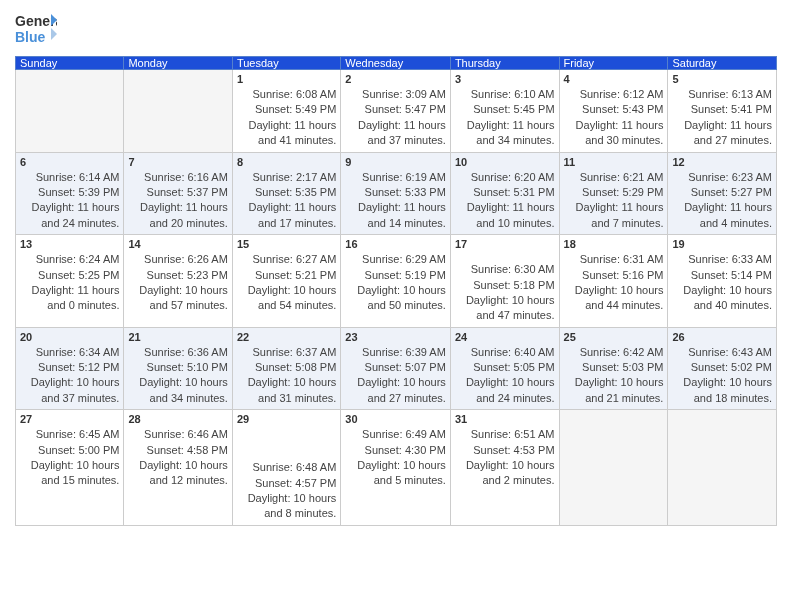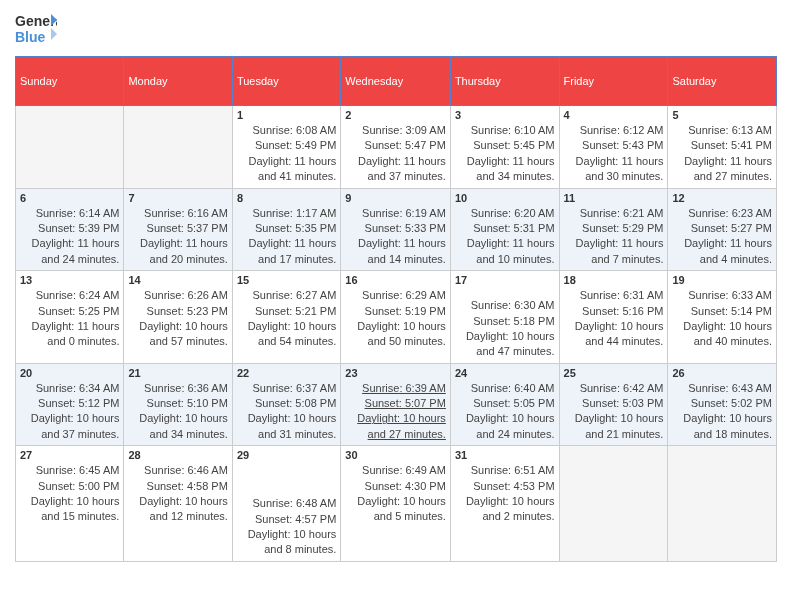--- a/index.html
+++ b/index.html
@@ -38,23 +38,23 @@
     .location {
       font-size: 14px;
       color: #555;
     }
     .calendar {
       width: 100%;
       border-collapse: collapse;
       font-size: 9.5px;
     }
     .calendar th {
-      background: #ef4444;
+      background: #1d4ed8;
       color: #fff;
-      padding: 18px 4px;
+      padding: 0 4px;
       text-align: left;
       font-size: 11px;
       font-weight: normal;
       border: 1px solid #5580cc;
       margin-left: 26px;
     }
     .calendar td {
       border: 1px solid #ccc;
       padding: 3px 4px;
       vertical-align: top;
@@ -157,21 +157,21 @@
 Daylight: 11 hours and 24 minutes.</div>
           </td>
           <td>
             <span class="day-num">7</span>
             <div class="day-info" style="white-space: pre-line;">Sunrise: 6:16 AM
 Sunset: 5:37 PM
 Daylight: 11 hours and 20 minutes.</div>
           </td>
           <td>
             <span class="day-num">8</span>
-            <div class="day-info" style="white-space: pre-line;">Sunrise: 1:17 AM
+            <div class="day-info" style="white-space: pre-line;">Sunrise: 2:17 AM
 Sunset: 5:35 PM
 Daylight: 11 hours and 17 minutes.</div>
           </td>
           <td>
             <span class="day-num">9</span>
             <div class="day-info" style="white-space: pre-line;">Sunrise: 6:19 AM
 Sunset: 5:33 PM
 Daylight: 11 hours and 14 minutes.</div>
           </td>
           <td>
@@ -251,21 +251,21 @@
 Daylight: 10 hours and 34 minutes.</div>
           </td>
           <td>
             <span class="day-num">22</span>
             <div class="day-info" style="white-space: pre-line;">Sunrise: 6:37 AM
 Sunset: 5:08 PM
 Daylight: 10 hours and 31 minutes.</div>
           </td>
           <td>
             <span class="day-num">23</span>
-            <div class="day-info" style="white-space: pre-line; text-decoration: underline;">Sunrise: 6:39 AM
+            <div class="day-info" style="white-space: pre-line;">Sunrise: 6:39 AM
 Sunset: 5:07 PM
 Daylight: 10 hours and 27 minutes.</div>
           </td>
           <td>
             <span class="day-num">24</span>
             <div class="day-info" style="white-space: pre-line;">Sunrise: 6:40 AM
 Sunset: 5:05 PM
 Daylight: 10 hours and 24 minutes.</div>
           </td>
           <td>

